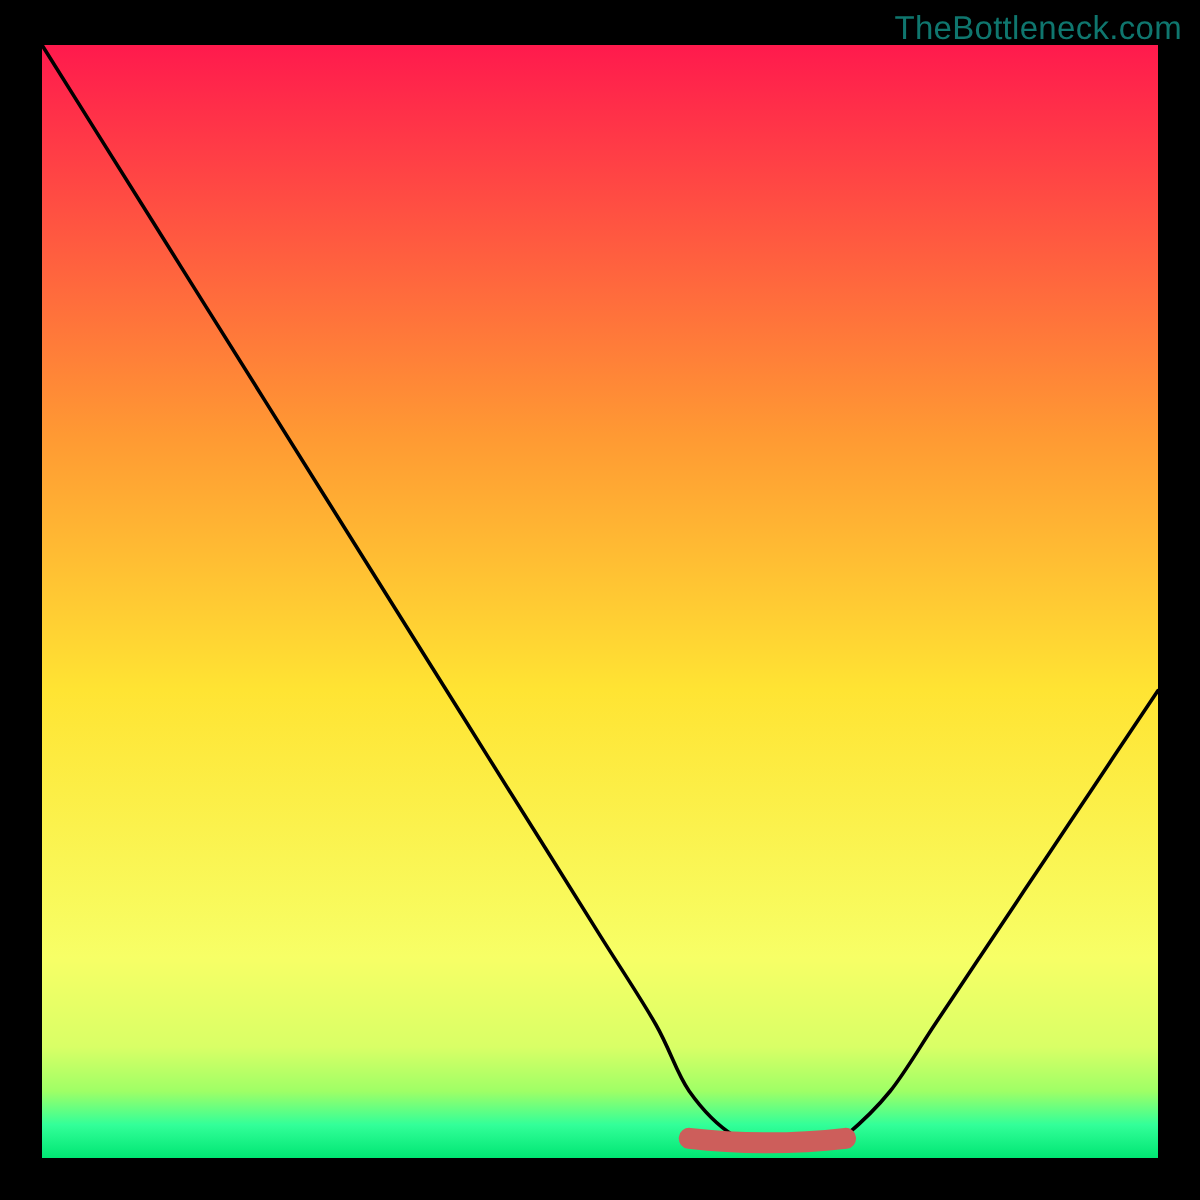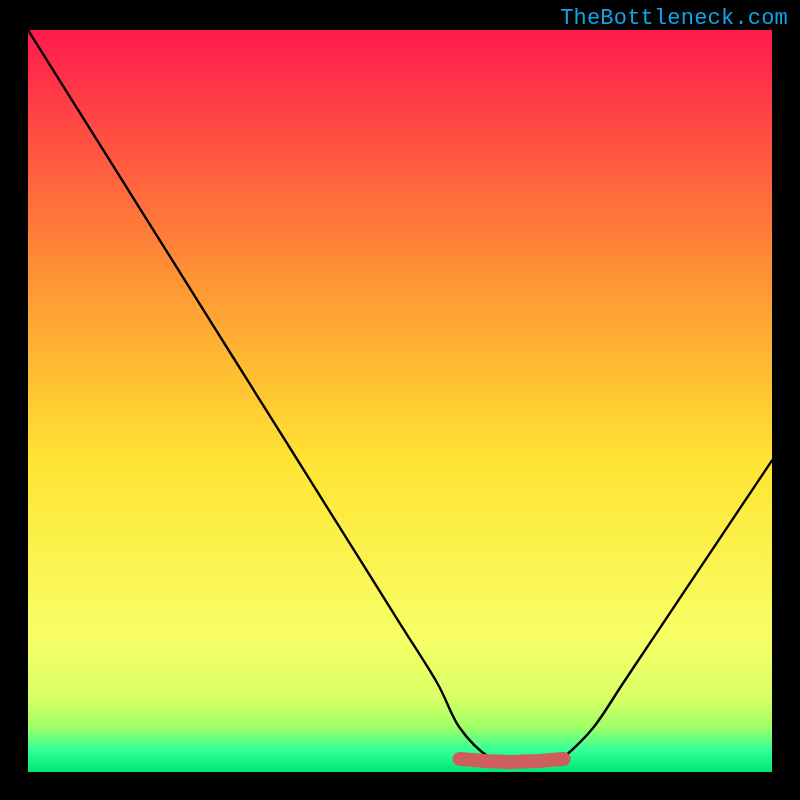--- a/index.html
+++ b/index.html
@@ -16,25 +16,24 @@
     left: 0;
     top: 0;
     width: 800px;
     height: 800px;
     background: #000;
   }
   .watermark {
     position: absolute;
     top: 6px;
     right: 12px;
-    color: #0ea5e9;
+    color: #0f766e;
     font-size: 22px;
     letter-spacing: 0.2px;
     user-select: none;
-    font-family: Liberation Mono, monospace;
   }
   .plot-wrap {
     position: absolute;
     left: 28px;
     top: 30px;
     width: 744px;
     height: 742px;
   }
   svg { display: block; }
 </style>

